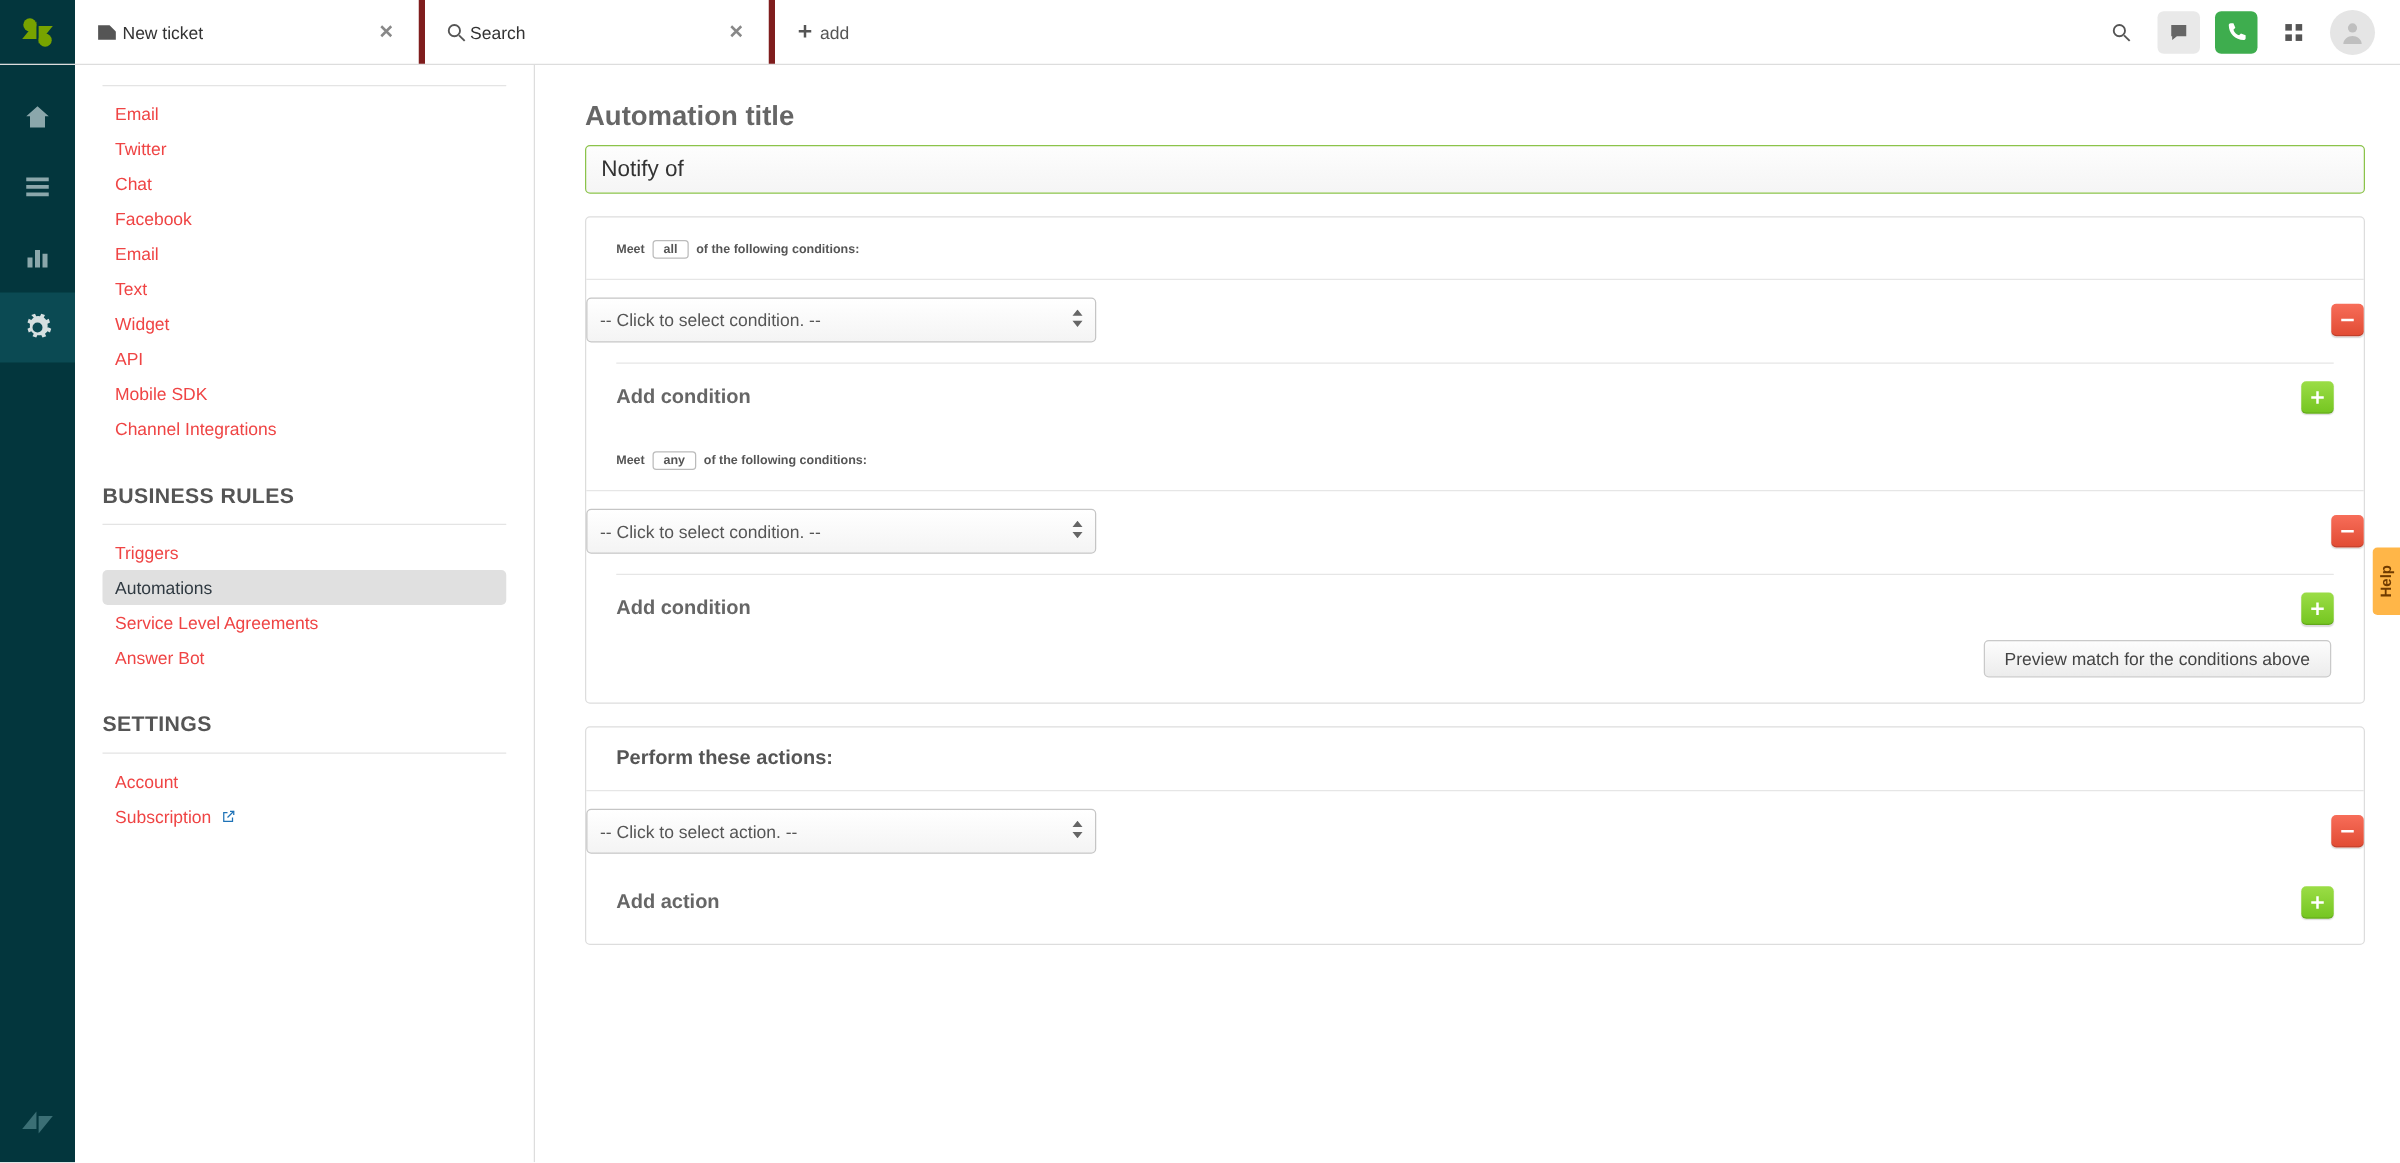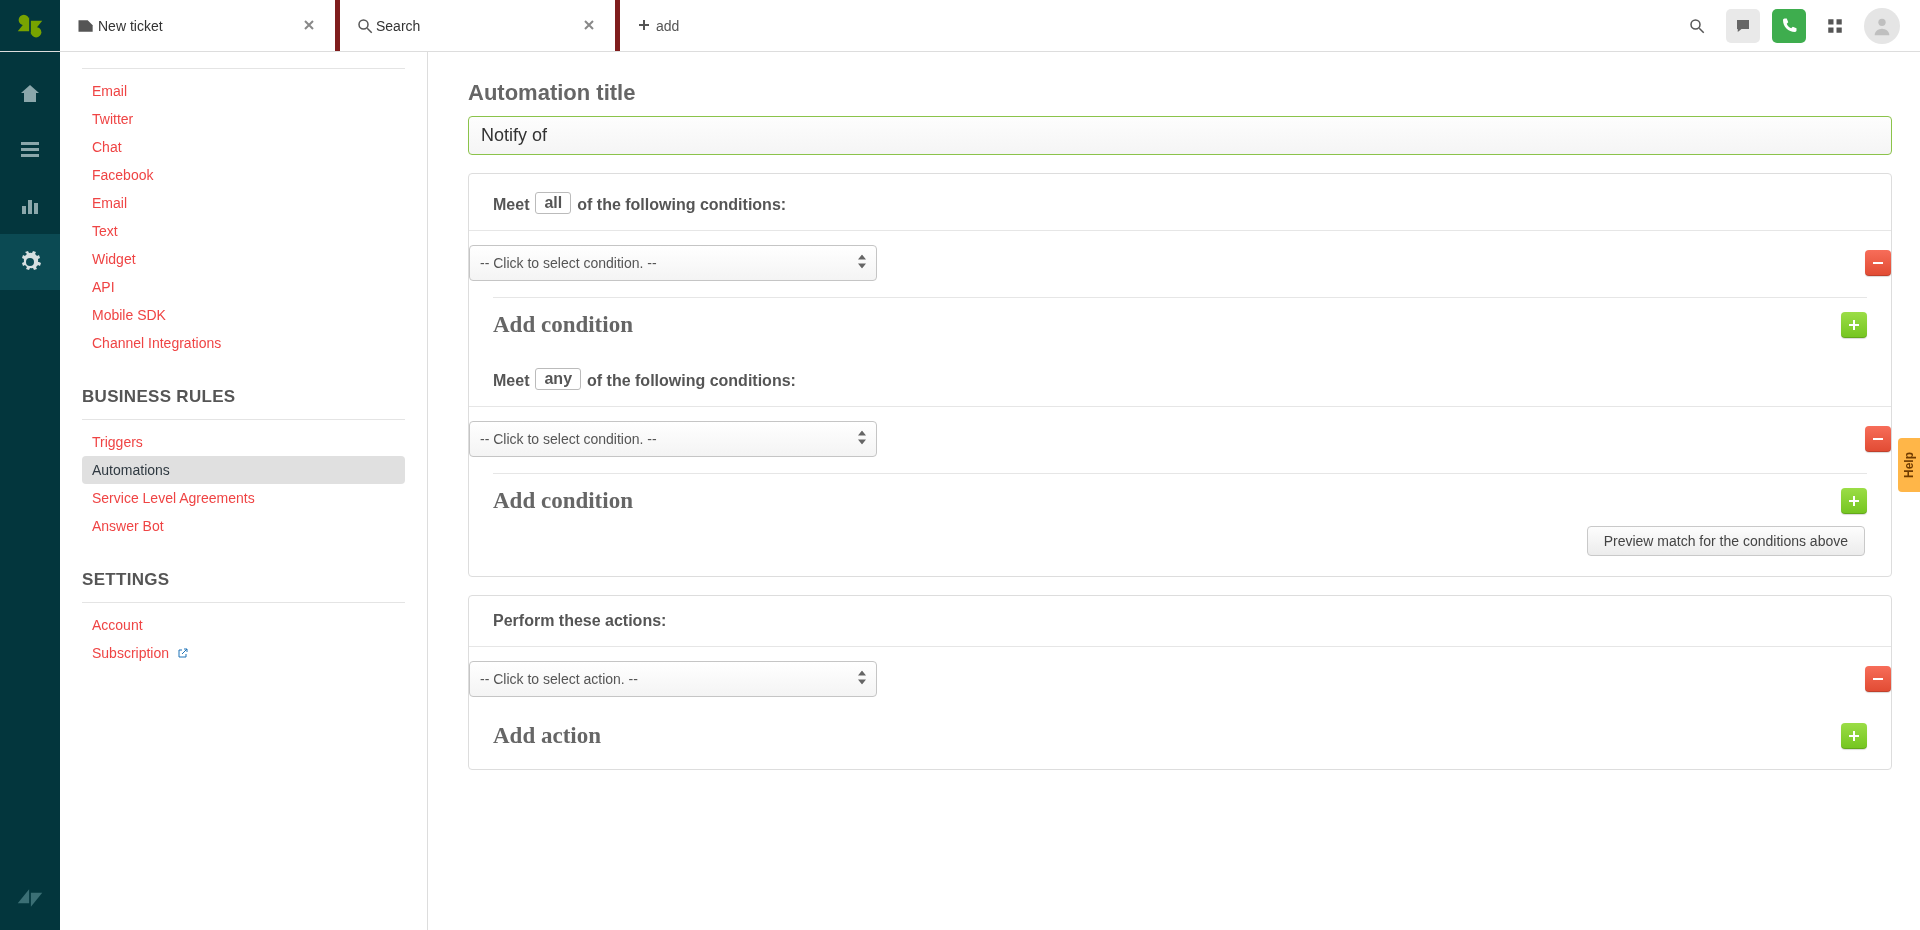--- a/index.html
+++ b/index.html
@@ -40,38 +40,38 @@
 .side-link .ext { margin-left: 4px; vertical-align: -1px; }
 
 
 .main { flex: 1; overflow-y: auto; padding: 28px 28px 40px 40px; color: #555; }
 .form-label { font-size: 22px; font-weight: 600; color: #666; margin-bottom: 10px; }
 .title-input { width: 100%; border: 1px solid #8bc34a; border-radius: 4px; padding: 8px 12px; font-size: 18px; color: #333; background: linear-gradient(#fdfdfd,#f5f5f5); outline: none; }
 
 .panel { border: 1px solid #ddd; border-radius: 4px; margin-top: 18px; padding: 0; }
 .panel-inner { padding: 16px 24px 20px 24px; }
 
-.cond-head { font-size: 16px; font-weight: 600; color: #555; display: flex; align-items: flex-end; flex-wrap: wrap; gap: 6px; margin: 2px 0 16px 0; }
+.cond-head { font-size: 10px; font-weight: 600; color: #555; display: flex; align-items: center; flex-wrap: wrap; gap: 6px; margin: 2px 0 16px 0; }
 .cond-head .pill { display:inline-block; border: 1px solid #bbb; border-radius: 3px; padding: 1px 8px; font-weight: 700; background: #fff; }
 .cond-divider { border-top: 1px solid #e6e6e6; margin: 0 -24px 16px -24px; padding-top: 14px; }
 
 .row { display: flex; align-items: center; gap: 16px; }
 .row .select { flex: 0 0 408px; }
 .row .gap { flex: 1; }
 
 .select { position: relative; }
 .select select { width: 100%; height: 36px; border: 1px solid #c5c5c5; border-radius: 4px; padding: 4px 28px 4px 10px; font-size: 14px; color: #555; background: linear-gradient(#fff,#f4f4f4); appearance: none; -webkit-appearance: none; cursor: pointer; }
 .select .chev { position: absolute; right: 10px; top: 50%; transform: translateY(-50%); pointer-events: none; color: #666; }
 
 .icon-btn { width: 26px; height: 26px; border-radius: 4px; display: flex; align-items: center; justify-content: center; cursor: pointer; color: #fff; font-weight: bold; box-shadow: inset 0 -1px 0 rgba(0,0,0,.15), 0 1px 1px rgba(0,0,0,.15); }
 .icon-btn.remove { background: linear-gradient(#f76d59,#e14b33); }
 .icon-btn.add { background: linear-gradient(#9bdd46,#74c520); }
 
 .add-row { display: flex; align-items: center; justify-content: space-between; padding: 14px 0 0 0; margin-top: 14px; border-top: 1px solid #e6e6e6; }
-.add-row .lbl { font-size: 23px; font-weight: 600; color: #666; font-family: Liberation Serif, serif; }
+.add-row .lbl { font-size: 16px; font-weight: 600; color: #666; }
 
 .preview-row { display:flex; justify-content:flex-end; margin: 12px 2px 0 2px; }
 .preview-btn { border: 1px solid #c9c9c9; border-radius: 4px; background: linear-gradient(#fdfdfd,#ececec); padding: 6px 16px; font-size: 14px; color: #444; cursor: pointer; }
 
 .actions-head { font-size: 16px; font-weight: 600; color: #555; margin: 0 0 16px 0; }
 
 
 .help-tab { position: fixed; right: 0; top: 50%; transform: translateY(-50%); background: #ffb648; color: #703b00; writing-mode: vertical-rl; text-orientation: mixed; padding: 14px 4px; border-top-left-radius: 4px; border-bottom-left-radius: 4px; font-size: 12px; font-weight: 600; cursor: pointer; transform-origin: center; }
 .help-tab span { transform: rotate(180deg); display:inline-block; }
 

